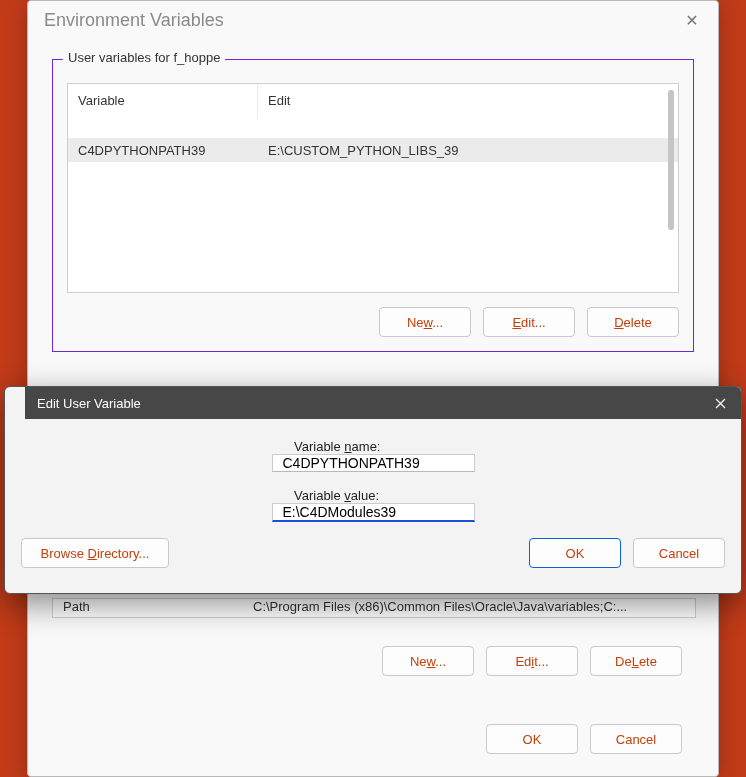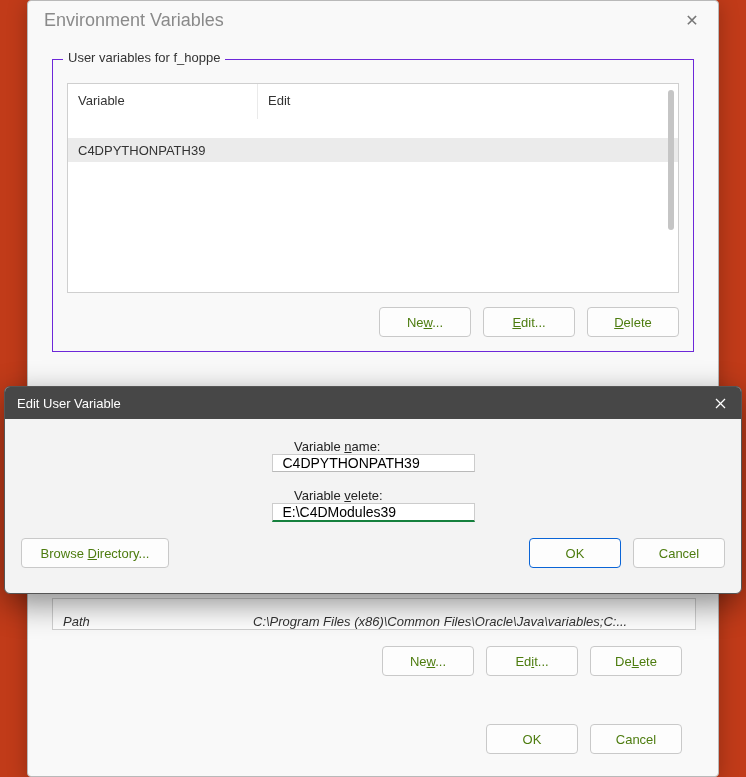--- a/index.html
+++ b/index.html
@@ -105,42 +105,41 @@
       justify-content: flex-end;
       margin-top: 14px;
     }
     .btn {
       width: 92px;
       height: 30px;
       background: #fdfdfd;
       border: 1px solid #c9c9c9;
       border-radius: 4px;
       font-size: 13px;
-      color: #4d7c0f;
+      color: #c2410c;
       cursor: pointer;
       display: inline-flex;
       align-items: center;
       justify-content: center;
     }
     .btn.primary { border: 1px solid #0a64d6; }
     .mnemonic { text-decoration: underline; }
 
     
     .sys-peek {
       position: absolute;
       left: 52px;
       top: 598px;
       width: 644px;
-      height: 32px;
-      display: flex;
-      align-items: flex-end;
+      height: 20px;
+      display: flex;
+      align-items: flex-start;
       background: #fff;
       border: 1px solid #d0d0d0;
       font-size: 13px;
-      font-style: italic;
     }
     .sys-peek .c1 { width: 190px; padding: 0 10px; }
     .sys-peek .c2 { flex: 1; padding: 0 10px; white-space: nowrap; overflow: hidden; text-overflow: ellipsis; }
 
     .lower-btn-row {
       position: absolute;
       left: 52px;
       top: 646px;
       width: 644px;
       display: flex;
@@ -174,40 +173,41 @@
     }
     .modal-titlebar {
       height: 32px;
       background: #474747;
       color: #fff;
       display: flex;
       align-items: center;
       justify-content: space-between;
       padding: 0 8px 0 12px;
       font-size: 13px;
+      margin-left: 20px;
     }
     .modal-close {
       width: 26px; height: 22px;
       display:flex; align-items:center; justify-content:center;
       color:#fff; cursor:pointer;
     }
     .modal-body { padding: 20px 16px 12px 16px; }
     .form-row { display: flex; align-items: center; margin-bottom: 16px; flex-direction: column; }
     .form-label { width: 158px; color: #222; }
     .form-input {
       flex: 1;
       height: 30px;
       border: 1px solid #ccc;
       border-bottom: 1px solid #b9b9b9;
       padding: 0 10px;
       font-size: 14px;
       background: #fff;
       outline: none;
     }
-    .form-input.focused { border-bottom: 2px solid #15803d; }
+    .form-input.focused { border-bottom: 2px solid #1d4ed8; }
     .modal-btn-row {
       display: flex;
       justify-content: space-between;
       align-items: center;
       margin-top: 12px;
     }
     .modal-btn-row .left { display: flex; gap: 12px; }
     .modal-btn-row .right { display: flex; gap: 12px; }
     .btn.wide { width: 148px; }
   </style>
@@ -225,20 +225,21 @@
       <span class="group-label">User variables for f_hoppe</span>
 
       <div class="var-table">
         <div class="var-table-header">
           <div class="col-var">Variable</div>
           <div class="col-val">Edit</div>
         </div>
         <div class="var-row spacer"></div>
         <div class="var-row selected">
           <div class="c1">C4DPYTHONPATH39</div>
+          <div class="c2">E:\CUSTOM_PYTHON_LIBS_39</div>
         </div>
         <div class="scrollbar-stub"></div>
       </div>
 
       <div class="btn-row">
         <button class="btn">
           <span>Ne<span class="mnemonic">w</span>...</span>
         </button>
         <button class="btn">
           <span><span class="mnemonic">E</span>dit...</span>
@@ -285,21 +286,21 @@
   </div>
   <div class="modal-body">
     <div class="form-row">
       <span class="form-label">
         <span>Variable </span><span class="mnemonic">n</span><span>ame:</span>
       </span>
       <input class="form-input" type="text" value="C4DPYTHONPATH39" style="">
     </div>
     <div class="form-row">
       <span class="form-label">
-        <span>Variable </span><span class="mnemonic">v</span><span>elete:</span>
+        <span>Variable </span><span class="mnemonic">v</span><span>alue:</span>
       </span>
       <input class="form-input focused" type="text" value="E:\C4DModules39" style="">
     </div>
     <div class="modal-btn-row">
       <div class="left">
         <button class="btn wide">
           <span><span>Browse </span><span class="mnemonic">D</span><span>irectory...</span></span>
         </button>
       </div>
       <div class="right">

